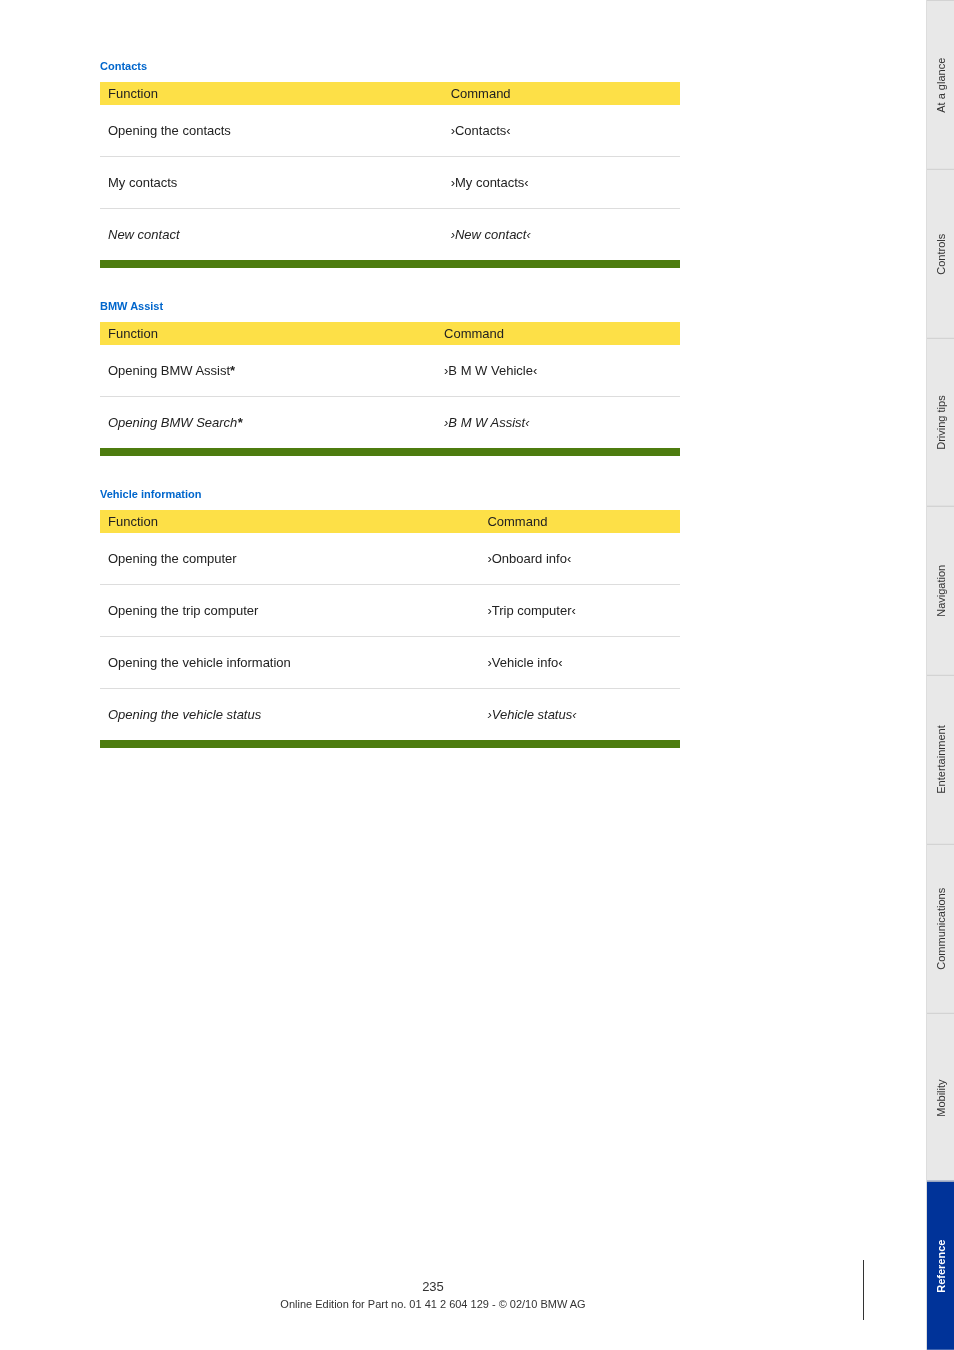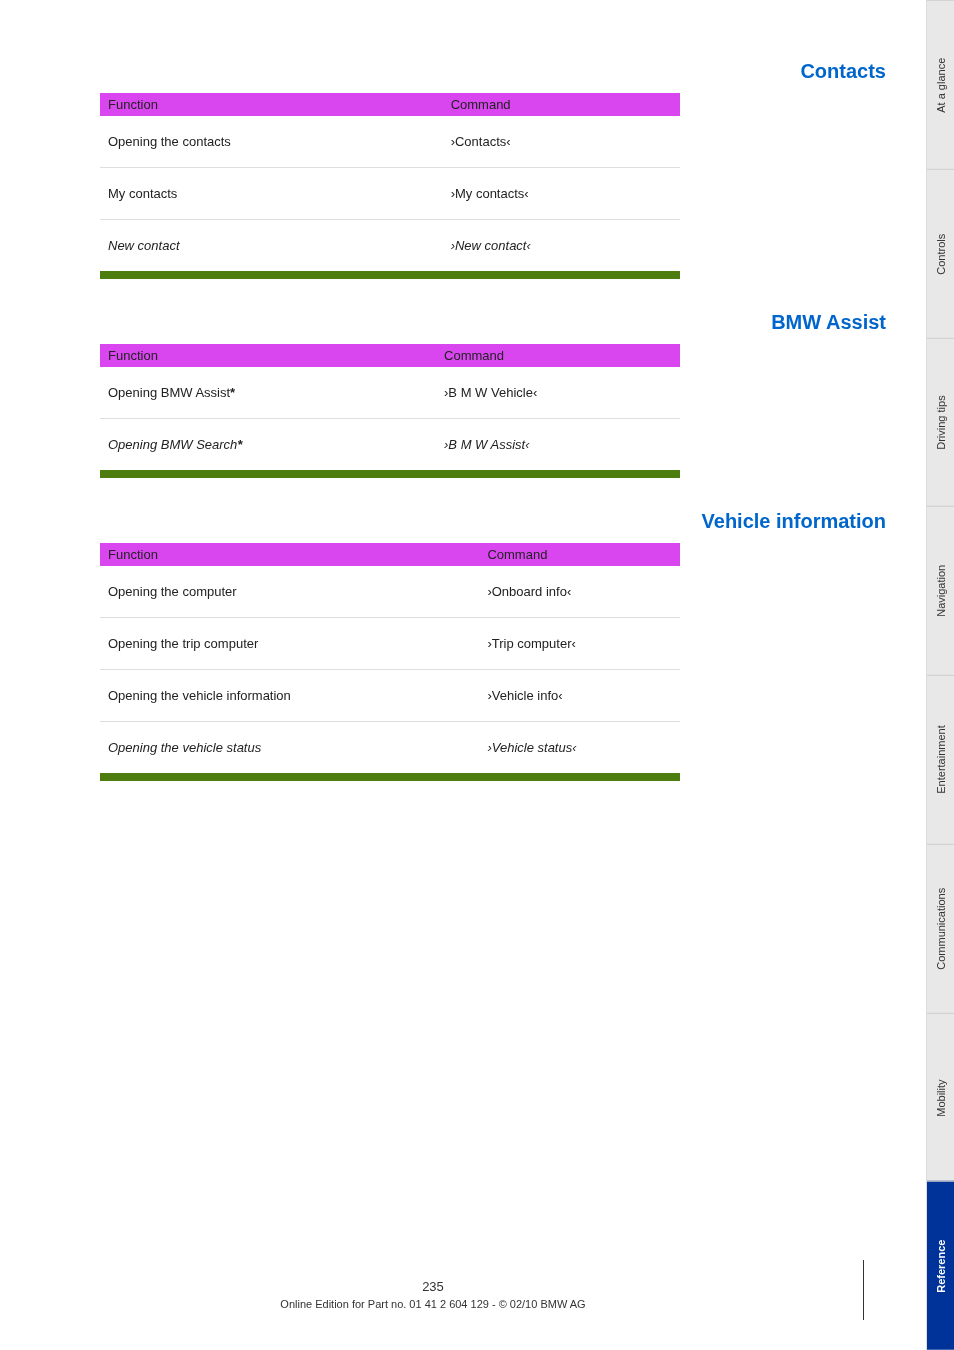--- a/index.html
+++ b/index.html
@@ -25,39 +25,38 @@
       padding: 60px 40px 40px 100px;
       position: relative;
     }
 
     
     .section {
       margin-bottom: 32px;
     }
 
     .section-title {
-      font-size: 20px;
+      font-size: 11px;
       font-weight: bold;
       color: #0066cc;
       margin-bottom: 10px;
-      text-align: right;
     }
 
     .section-title.blue {
       color: #0066cc;
     }
 
     table {
       width: 580px;
       border-collapse: collapse;
       font-size: 13px;
     }
 
     table thead tr {
-      background-color: #d946ef;
+      background-color: #fde047;
     }
 
     table thead th {
       text-align: left;
       padding: 4px 8px;
       font-weight: normal;
       color: #222;
       border-bottom: none;
     }
 

